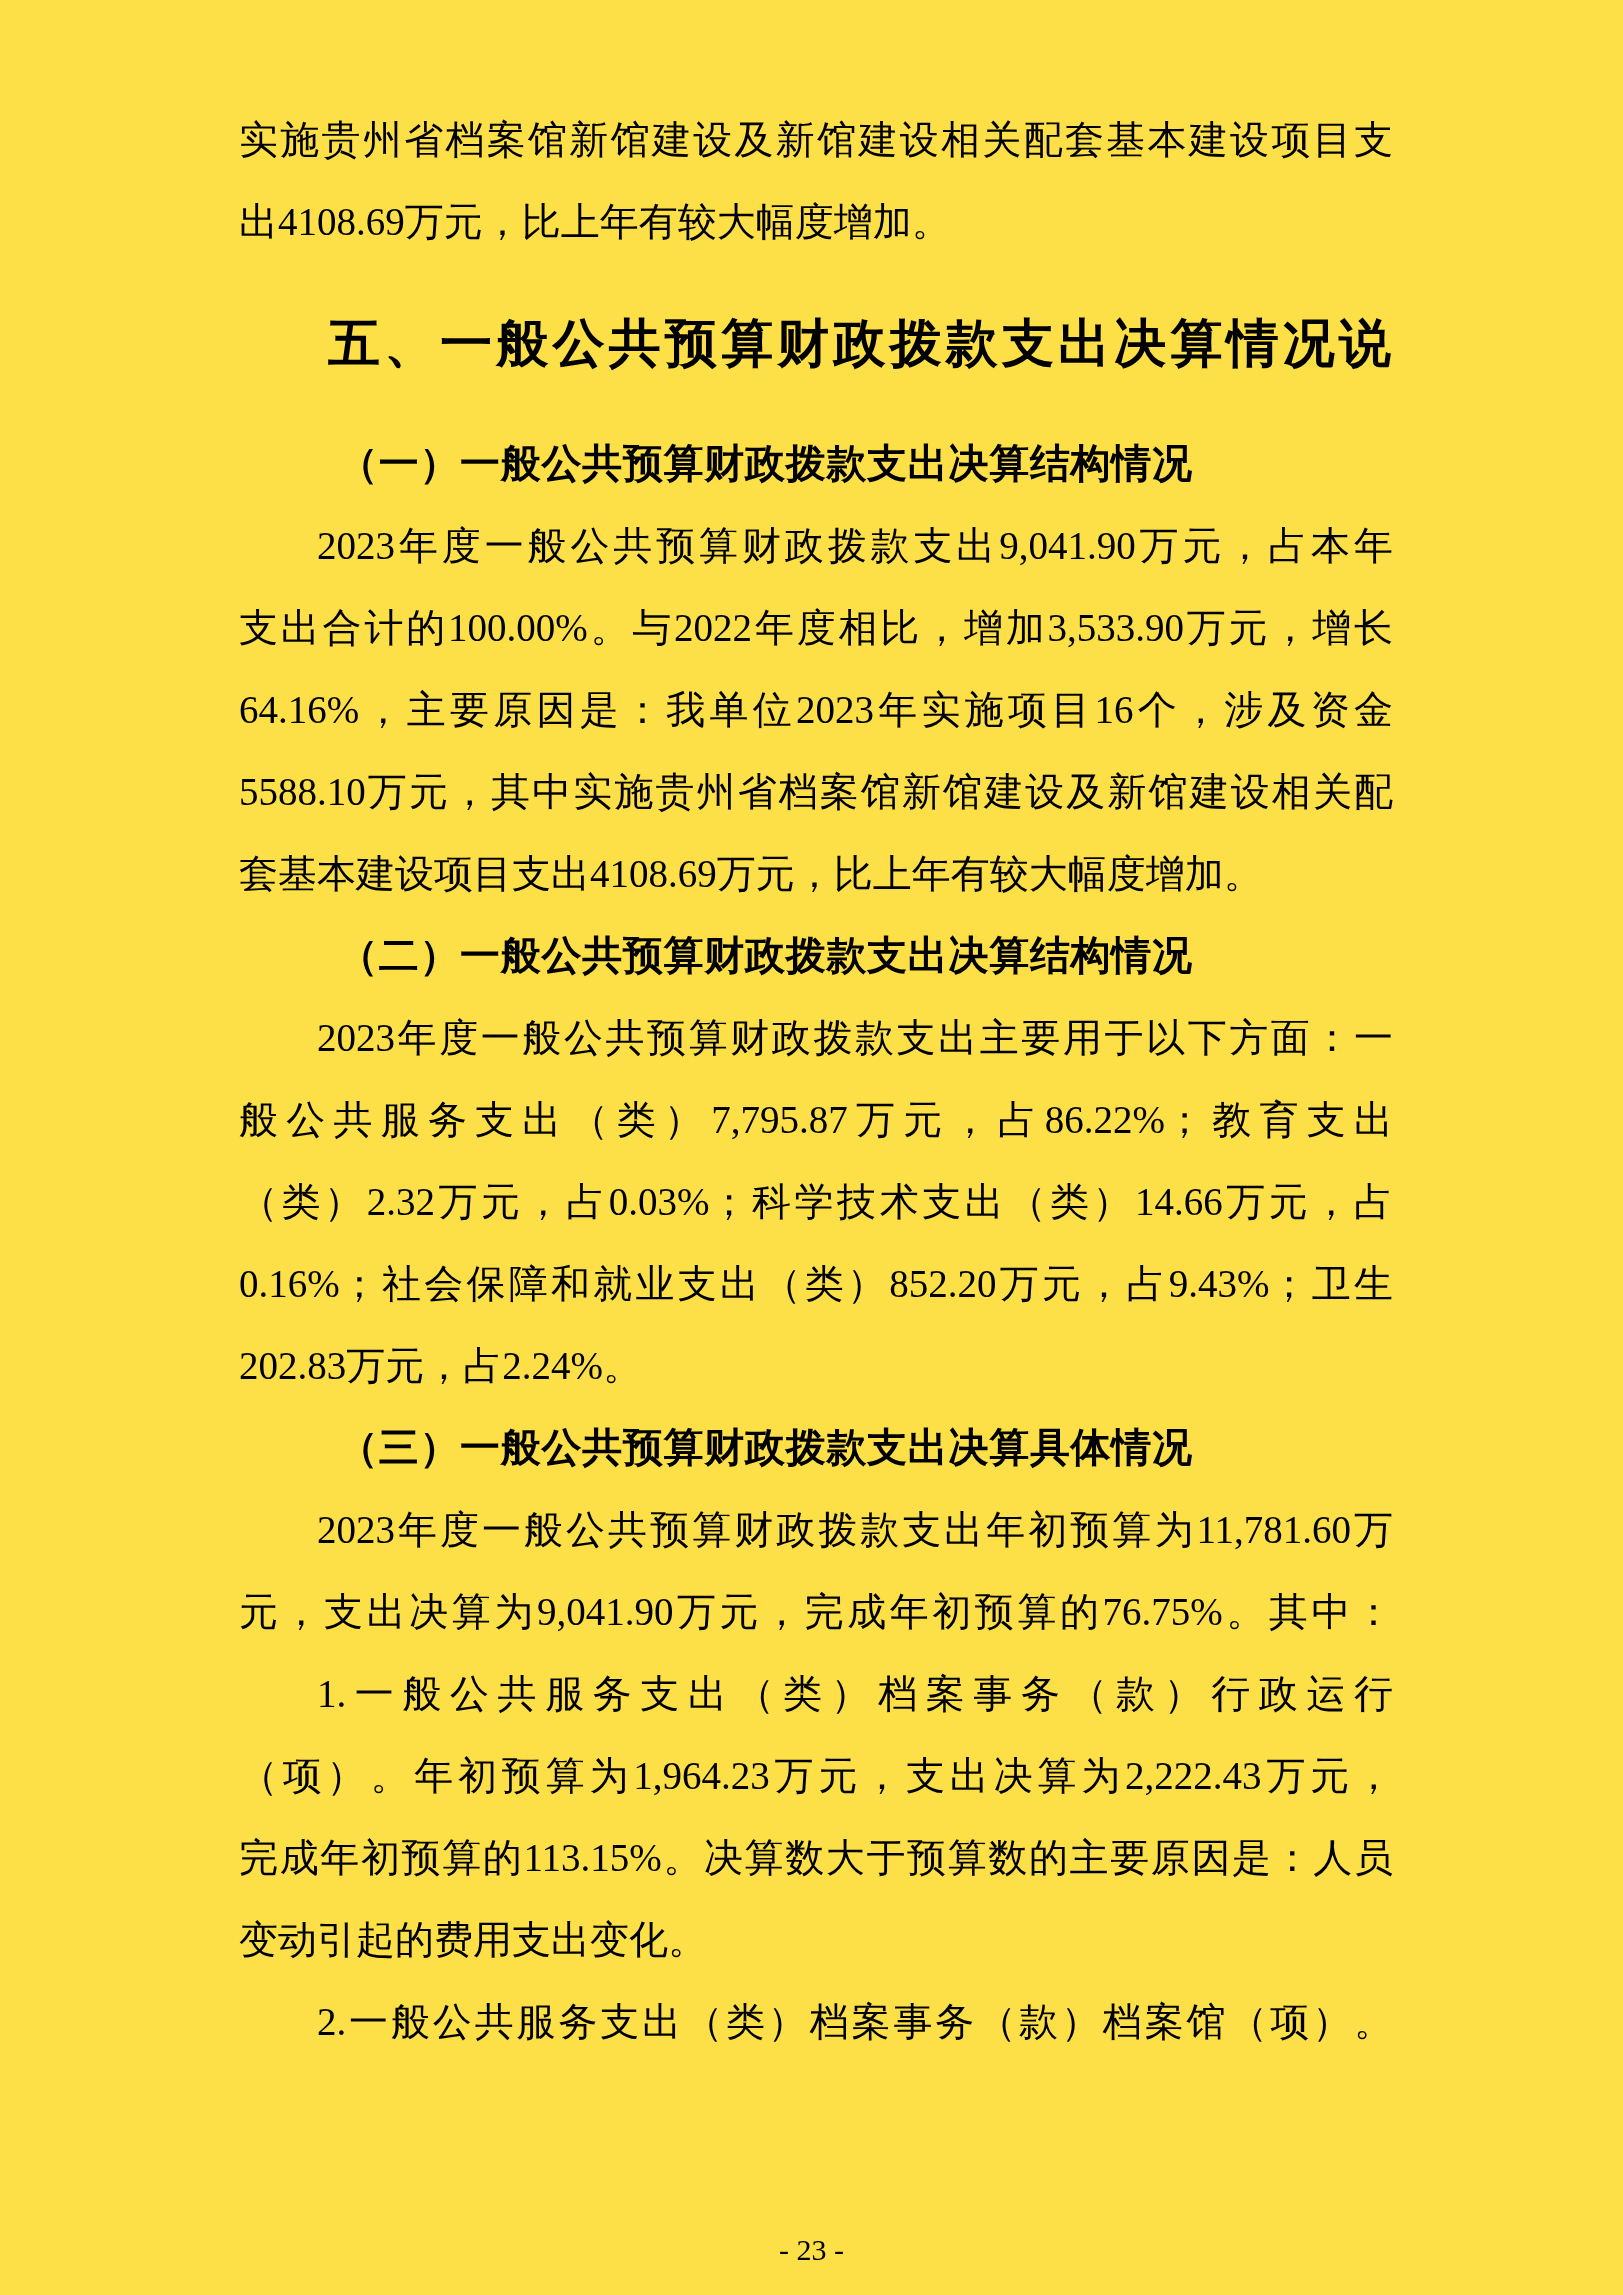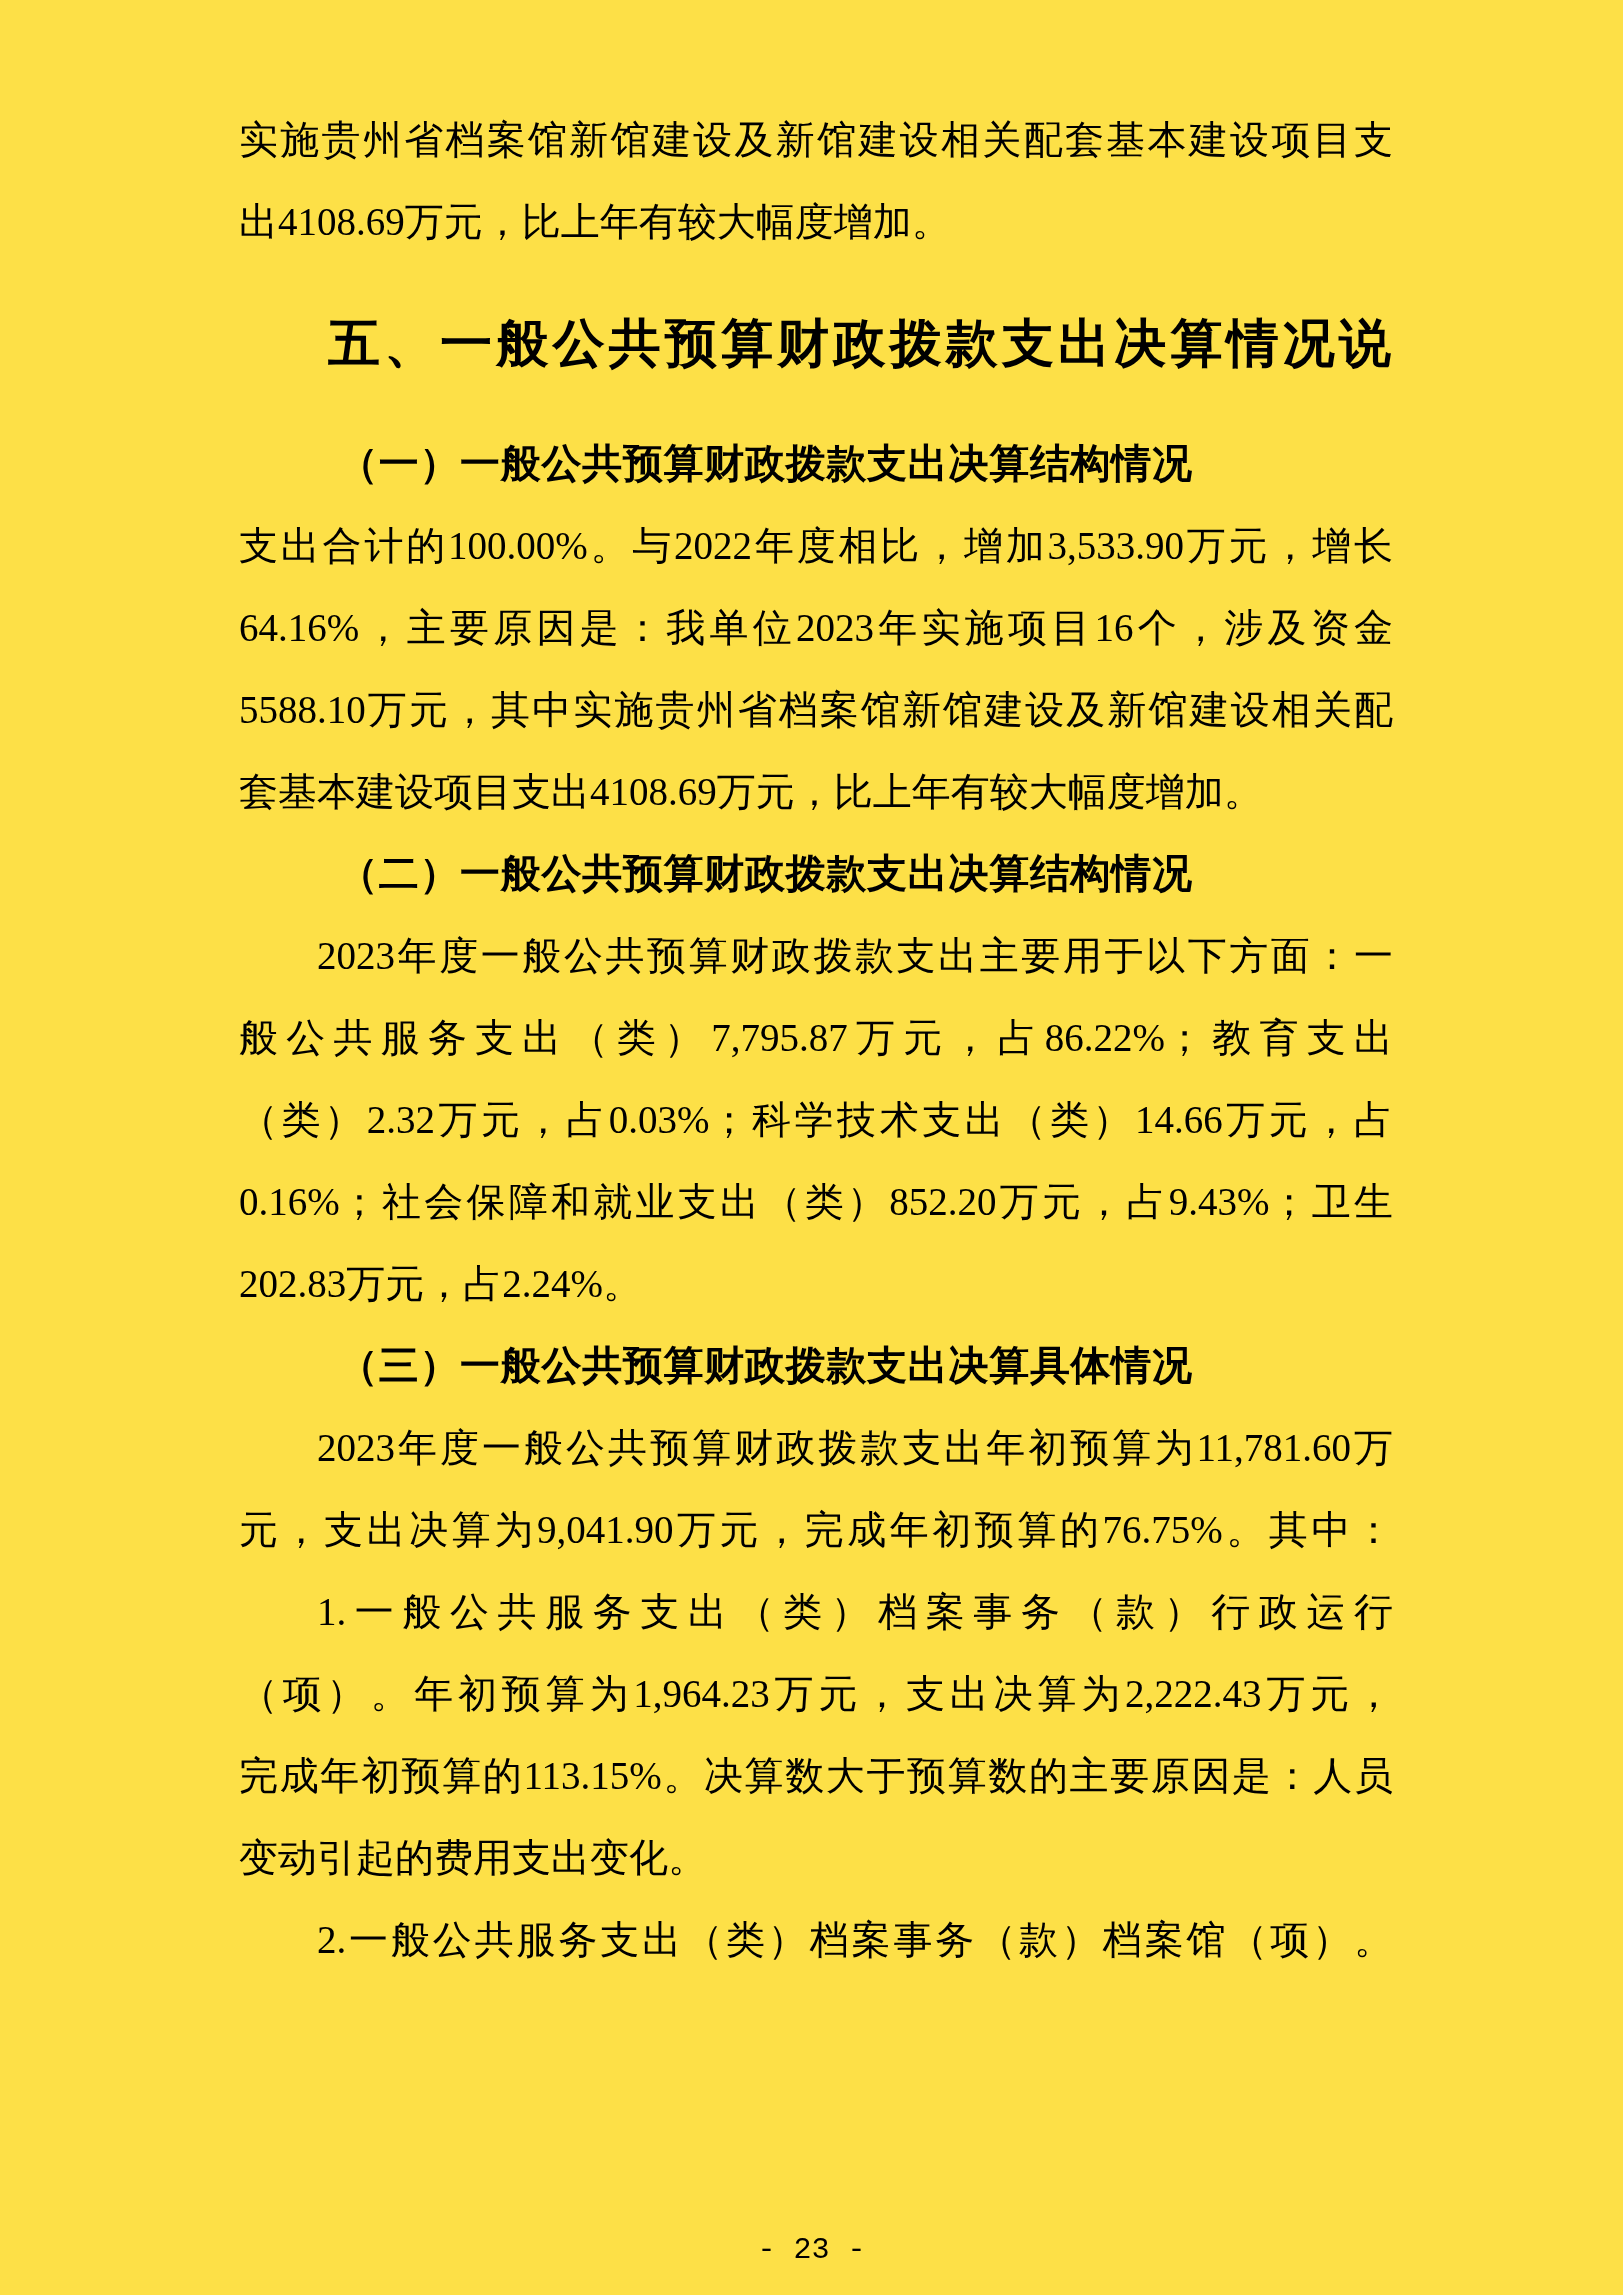--- a/index.html
+++ b/index.html
@@ -43,35 +43,36 @@
     font-size: 40px;
     letter-spacing: 0.7px;
     text-indent: 99px;
   }
   .footer {
     position: absolute;
     top: 2228px;
     left: 0;
     width: 100%;
     text-align: center;
-    font-family: Liberation Mono, monospace;
+    font-family: Liberation Serif, serif;
     font-size: 30px;
     line-height: 44px;
     color: #000000;
   }
 </style>
 </head>
 <body>
 
 <div class="page">
   <div class="textblock">
     <div class="ln fill">实施贵州省档案馆新馆建设及新馆建设相关配套基本建设项目支</div>
     <div class="ln">出4108.69万元，比上年有较大幅度增加。</div>
     <div class="ln h1">五、一般公共预算财政拨款支出决算情况说明</div>
     <div class="ln h2">（一）一般公共预算财政拨款支出决算结构情况</div>
+    <div class="ln ind fill">2023年度一般公共预算财政拨款支出9,041.90万元，占本年</div>
     <div class="ln fill">支出合计的100.00%。与2022年度相比，增加3,533.90万元，增长</div>
     <div class="ln fill">64.16%，主要原因是：我单位2023年实施项目16个，涉及资金</div>
     <div class="ln fill">5588.10万元，其中实施贵州省档案馆新馆建设及新馆建设相关配</div>
     <div class="ln">套基本建设项目支出4108.69万元，比上年有较大幅度增加。</div>
     <div class="ln h2">（二）一般公共预算财政拨款支出决算结构情况</div>
     <div class="ln ind fill">2023年度一般公共预算财政拨款支出主要用于以下方面：一</div>
     <div class="ln fill">般公共服务支出（类）7,795.87万元，占86.22%；教育支出</div>
     <div class="ln fill">（类）2.32万元，占0.03%；科学技术支出（类）14.66万元，占</div>
     <div class="ln fill">0.16%；社会保障和就业支出（类）852.20万元，占9.43%；卫生</div>
     <div class="ln">202.83万元，占2.24%。</div>

